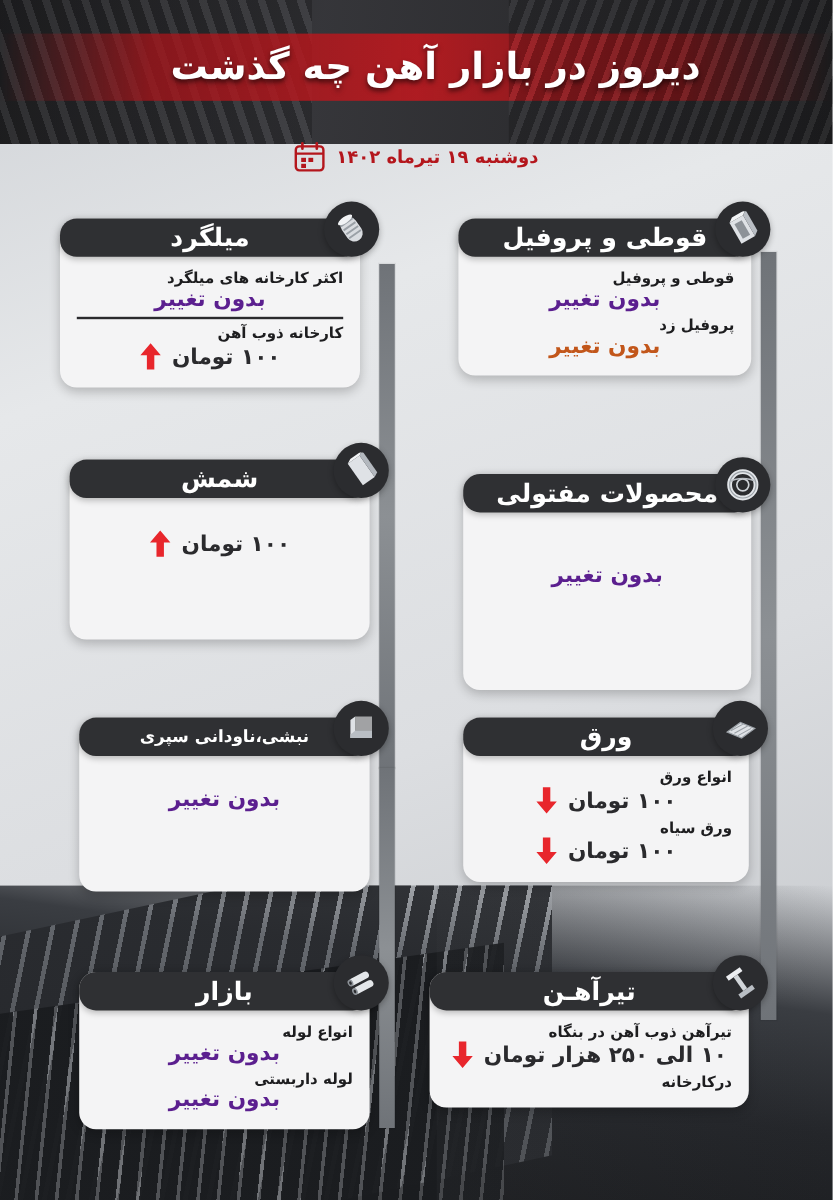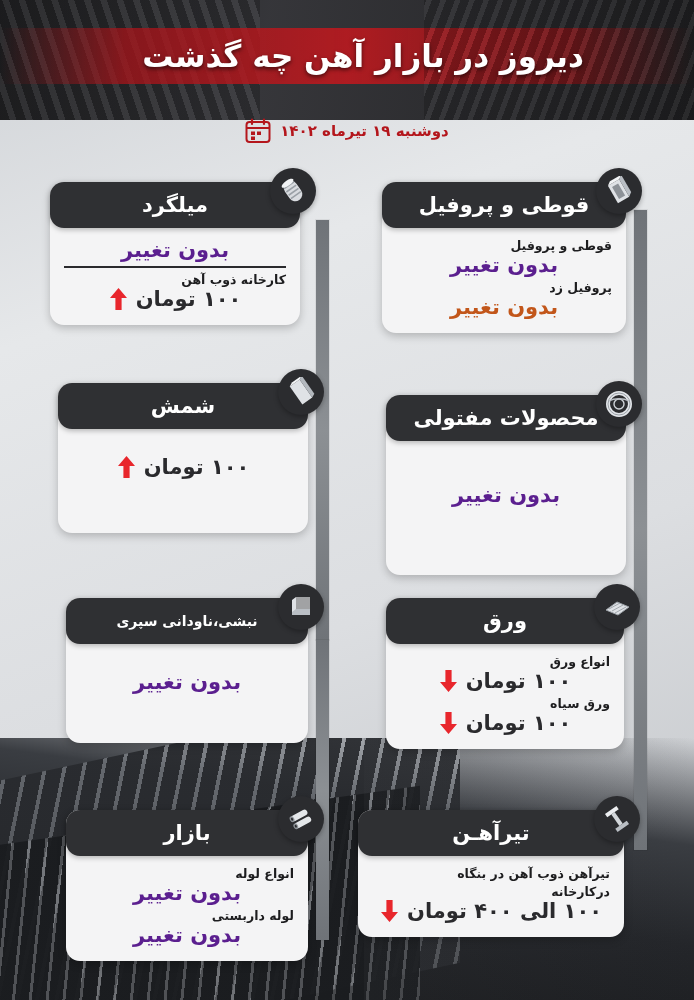--- a/index.html
+++ b/index.html
@@ -96,21 +96,21 @@
   .card {
     position: absolute;
     background: #f4f4f5;
     border-radius: 14px;
     box-shadow: 0 3px 9px rgba(0,0,0,0.22);
     direction: rtl;
     overflow: visible;
   }
   .card-head {
     position: relative;
-    height: 46px;
+    height: 32px;
     background: #2f3033;
     border-radius: 14px 14px 14px 14px;
     display: flex; align-items: center; justify-content: center;
     box-shadow: 0 2px 5px rgba(0,0,0,0.25);
   }
   .card-head .t {
     color: #ffffff; font-size: 21px; font-weight: bold; direction: rtl;
     padding: 0 16px; white-space: nowrap;
   }
   .badge {
@@ -125,21 +125,21 @@
 
   .card-body {
     padding: 10px 14px 14px 14px;
     direction: rtl;
   }
   .lbl {
     font-size: 12.5px; font-weight: bold; color: #1d1d1f; direction: rtl;
     text-align: right; width: 100%;
   }
   .val {
-    font-size: 21px; font-weight: bold; direction: rtl; white-space: nowrap;
+    font-size: 18px; font-weight: bold; direction: rtl; white-space: nowrap;
   }
   .val.purple { color: #5b1f8f; }
   .val.orange { color: #c2561a; }
   .val.dark   { color: #2a2a2d; }
   .sep { height: 2px; background: #2a2a2d; margin: 4px 0 4px 0; width: 100%; }
 
   .arrow { width: 19px; height: 24px; flex: 0 0 19px; position: relative; }
   .arrow svg { display: block; }
 
   
@@ -187,20 +187,21 @@
         <svg width="30" height="30" viewBox="0 0 30 30">
           <g transform="rotate(-35 15 15)">
             <rect x="8" y="4" width="14" height="22" rx="7" fill="#d9dce0"></rect>
             <path d="M9 8 L21 8 M9 12 L21 12 M9 16 L21 16 M9 20 L21 20" stroke="#9aa0a6" stroke-width="1.6"></path>
             <ellipse cx="15" cy="5.5" rx="7" ry="2.6" fill="#f1f3f5"></ellipse>
           </g>
         </svg>
       </span>
     </div>
     <div class="card-body">
+      <div class="lbl">اکثر کارخانه های میلگرد</div>
       <div class="valrow">
         <span class="val purple">بدون تغییر</span>
       </div>
       <div class="sep"></div>
       <div class="lbl">کارخانه ذوب آهن</div>
       <div class="valrow">
         <span class="val dark">۱۰۰ تومان</span>
         <span class="arrow">
           <svg width="19" height="24" viewBox="0 0 19 24">
             <path d="M9.5 1 L18 11 H12.6 V23 H6.4 V11 H1 Z" fill="#e8262c"></path>
@@ -370,26 +371,26 @@
           <g transform="rotate(-35 15 15)">
             <rect x="8" y="4" width="14" height="4" fill="#eceef1"></rect>
             <rect x="13" y="8" width="4" height="14" fill="#d2d6da"></rect>
             <rect x="8" y="22" width="14" height="4" fill="#b9bec4"></rect>
           </g>
         </svg>
       </span>
     </div>
     <div class="card-body">
       <div class="lbl">تیرآهن ذوب آهن در بنگاه</div>
+      <div class="valrow">
+        <span class="val dark">۱۰ الی ۲۵۰ هزار تومان</span>
+        <span class="arrow">
+          <svg width="19" height="24" viewBox="0 0 19 24">
+            <path d="M9.5 23 L18 13 H12.6 V1 H6.4 V13 H1 Z" fill="#e8262c"></path>
+          </svg>
+        </span>
+      </div>
       <div class="tiny-gap"></div>
       <div class="lbl">درکارخانه</div>
-      <div class="valrow">
-        <span class="val dark">۱۰۰ الی ۴۰۰ تومان</span>
-        <span class="arrow">
-          <svg width="19" height="24" viewBox="0 0 19 24">
-            <path d="M9.5 23 L18 13 H12.6 V1 H6.4 V13 H1 Z" fill="#e8262c"></path>
-          </svg>
-        </span>
-      </div>
     </div>
   </div>
 
 </div>
 
 </body></html>

